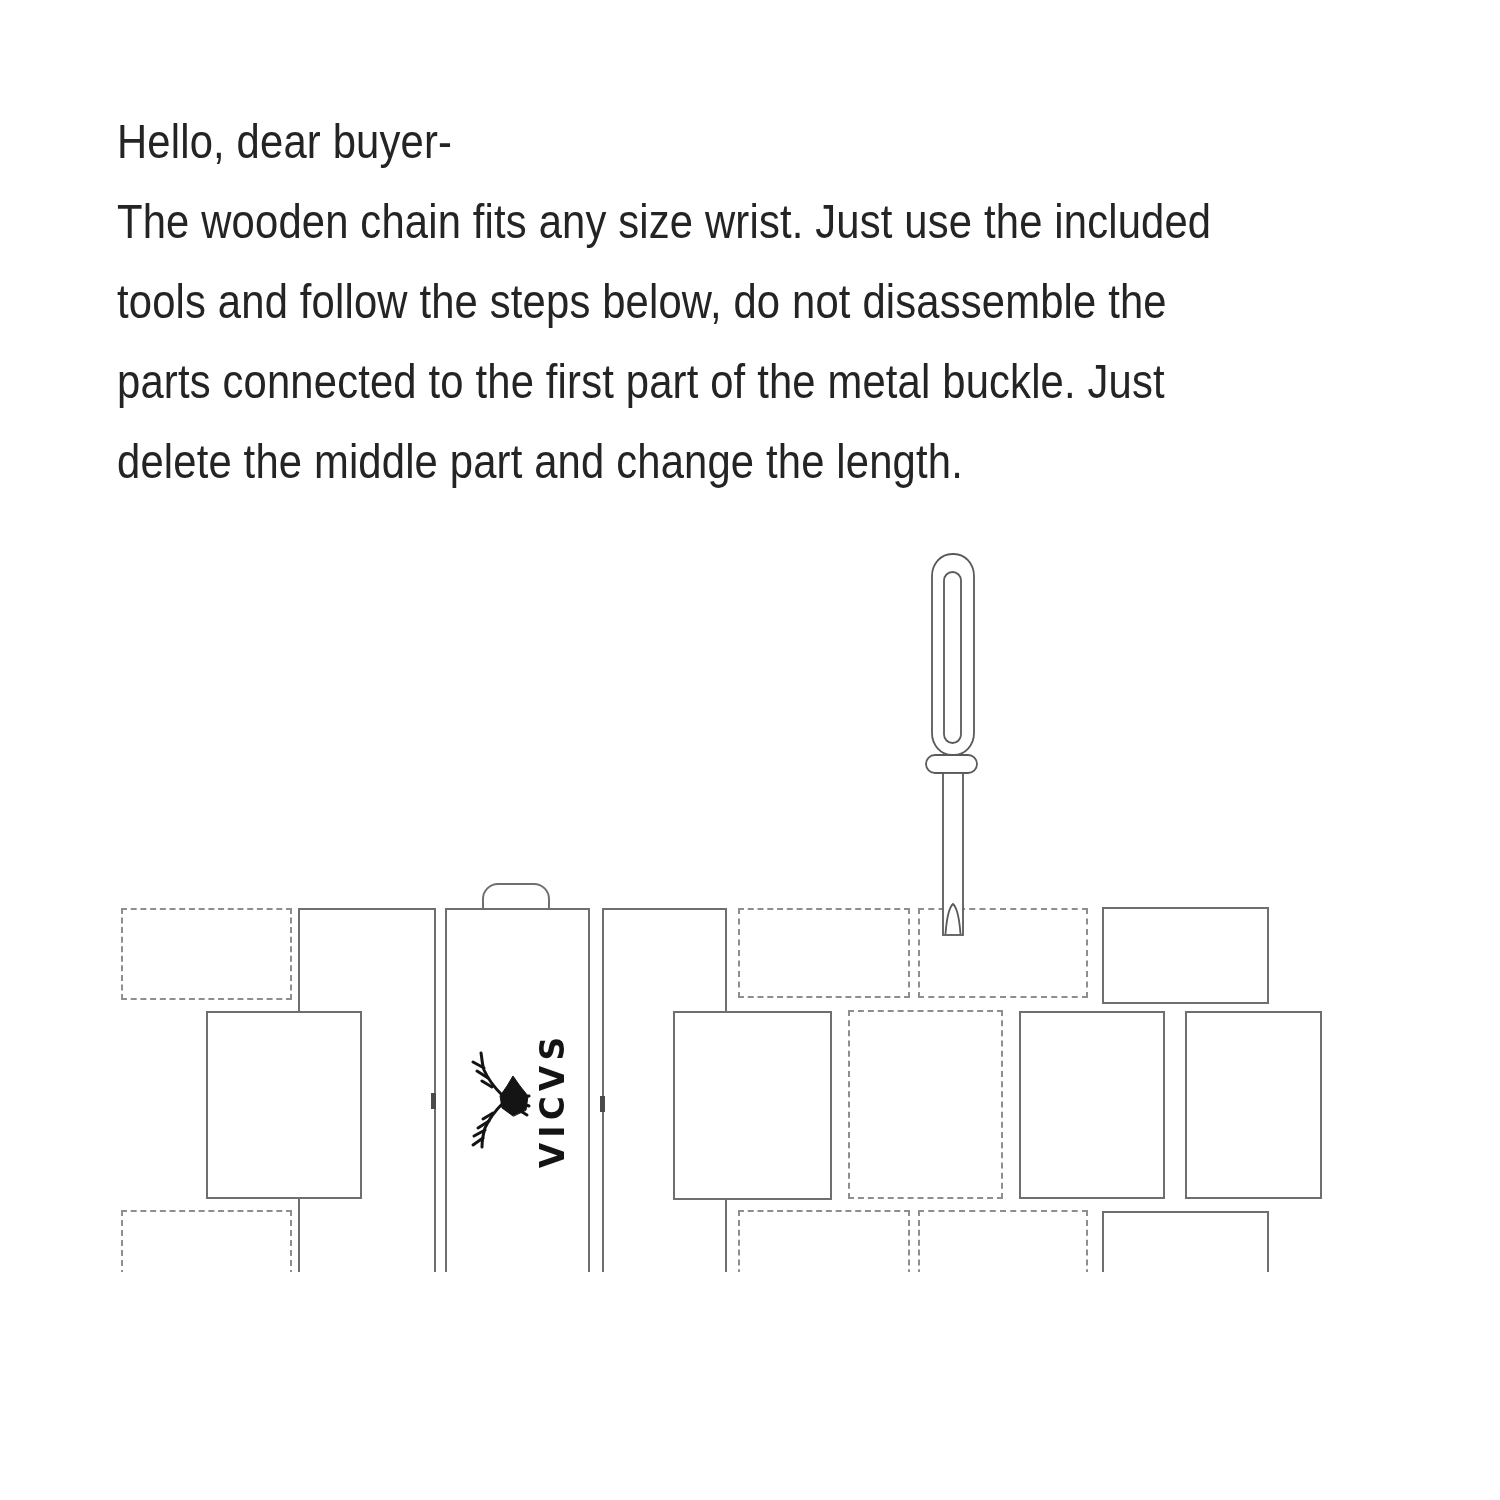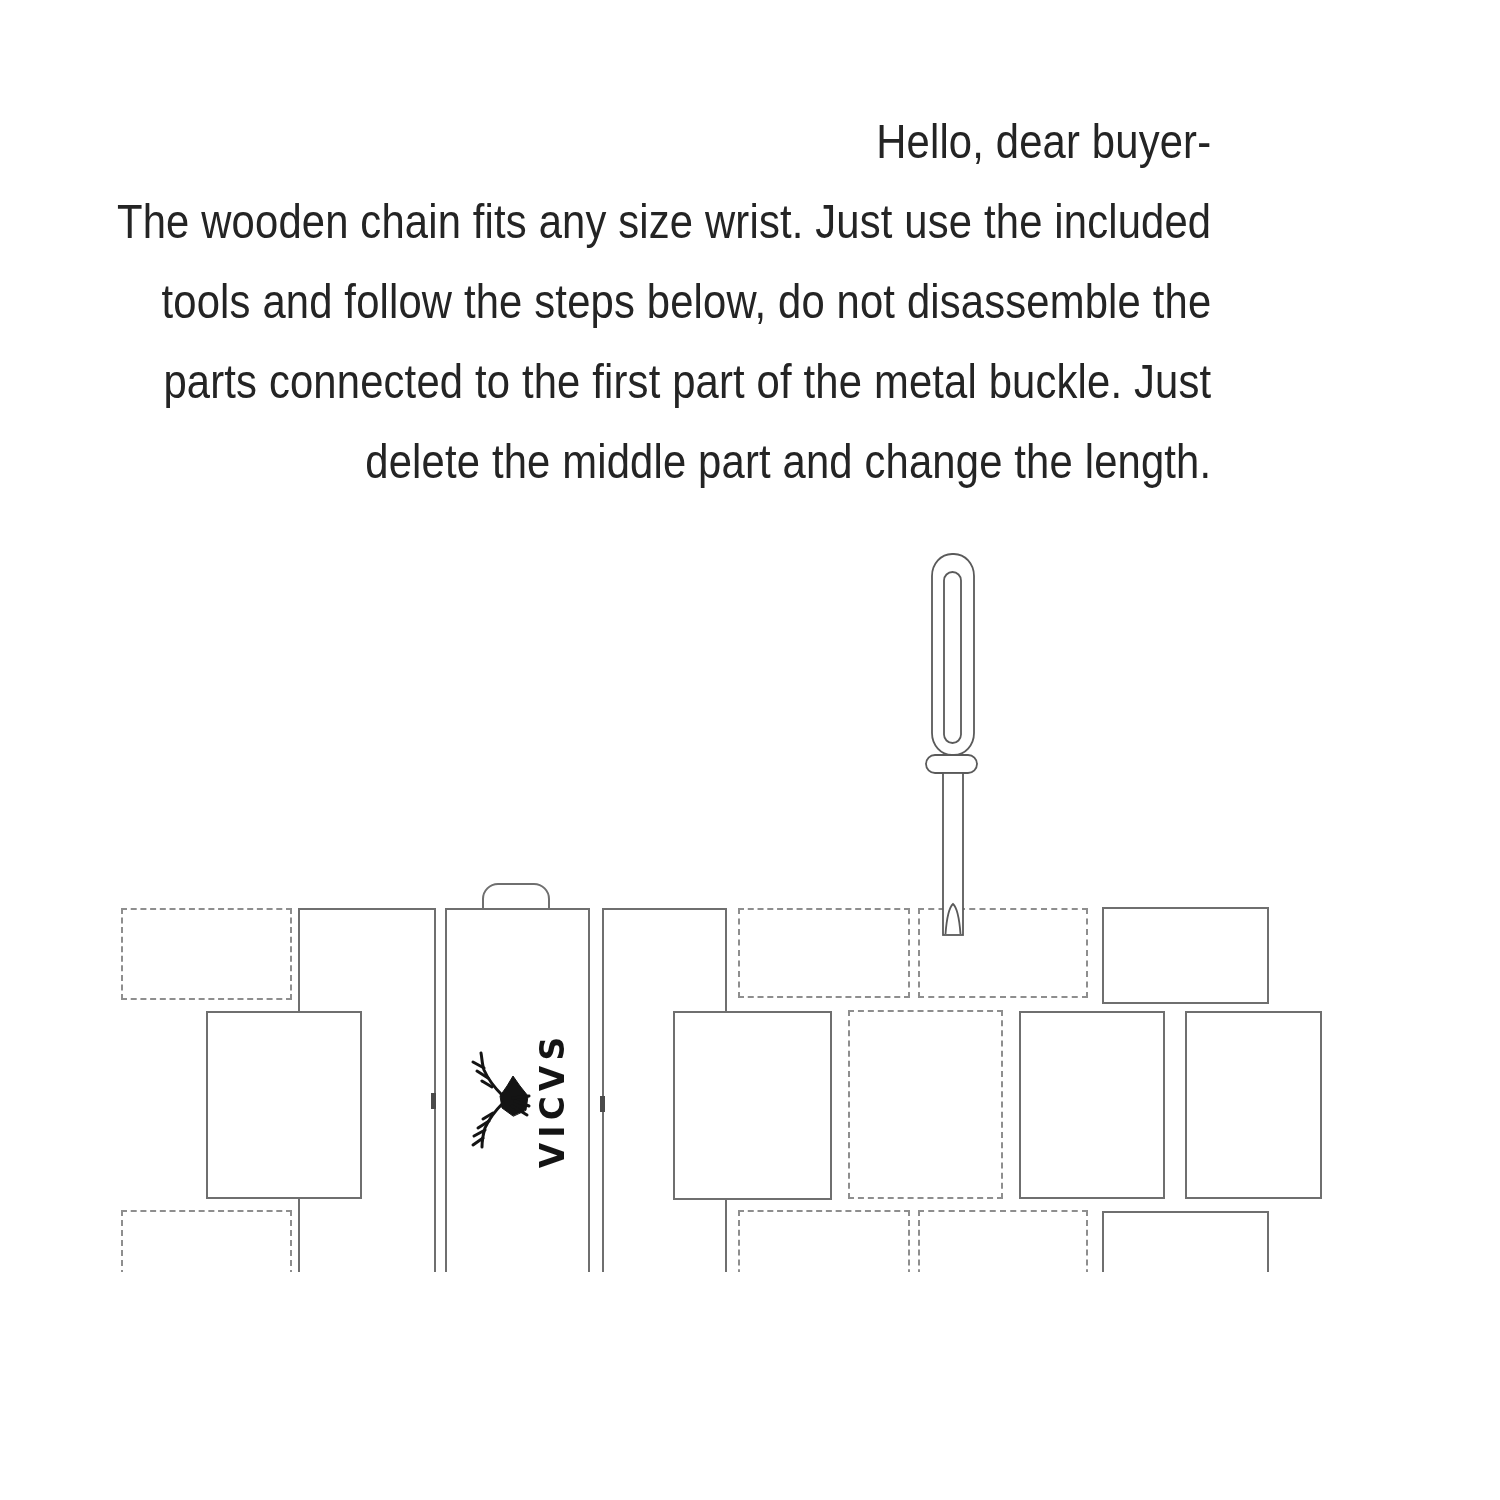--- a/index.html
+++ b/index.html
@@ -1,18 +1,18 @@
 <!DOCTYPE html>
 <html><head>
 <meta charset="utf-8">
 <style>
   html,body { margin:0; padding:0; background:#ffffff; }
   .canvas {
     position:relative; width:1500px; height:1272px; background:#ffffff;
-    font-family:"Liberation Sans", sans-serif; overflow:hidden;text-align:right;
+    font-family:"Liberation Sans", sans-serif; overflow:hidden;
   }
   
   .instr {
     position:absolute; left:117px; top:102px;
     font-size:48px; line-height:80px; font-weight:400;
     color:#242424; letter-spacing:0.2px; white-space:nowrap;
     transform:scaleX(0.87); transform-origin:left top;
   }
   .instr .line { height:80px; }
   

